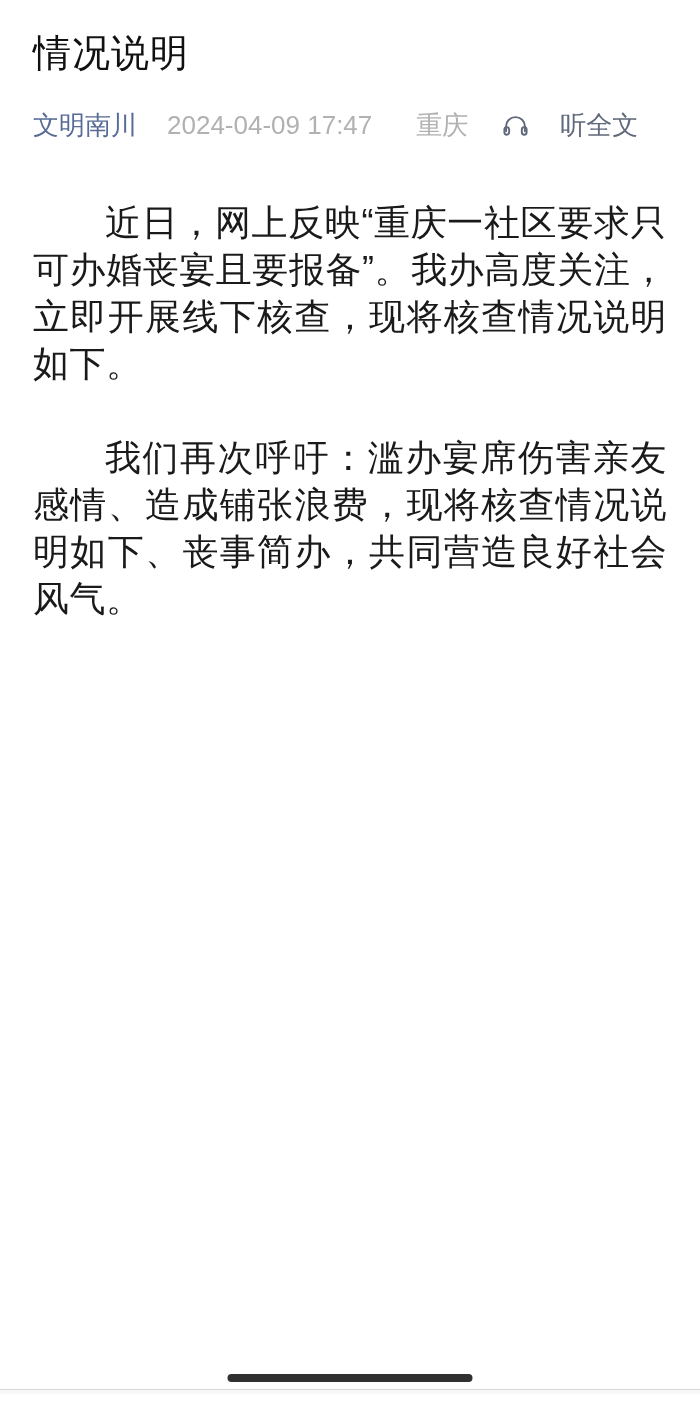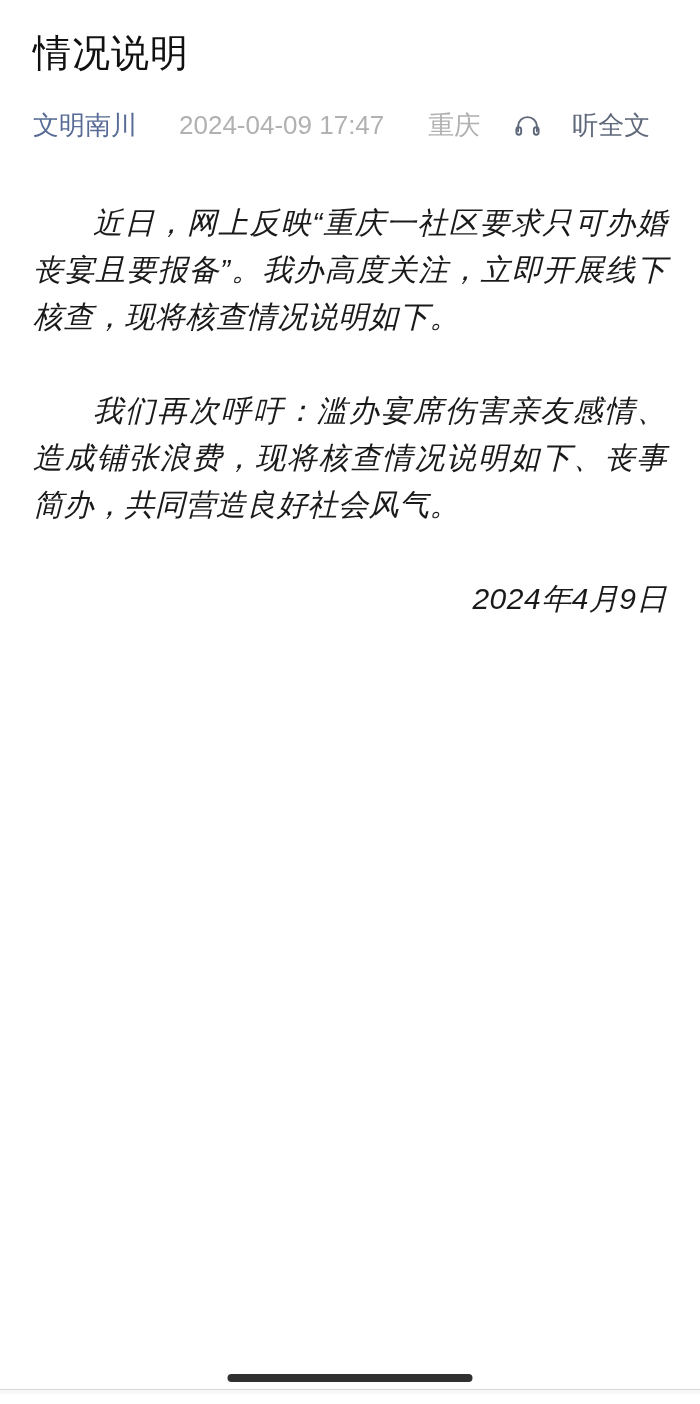--- a/index.html
+++ b/index.html
@@ -42,21 +42,21 @@
     font-size: 26px;
     line-height: 34px;
     white-space: nowrap;
   }
   .meta .account {
     color: var(--account);
     cursor: pointer;
   }
   .meta .datetime {
     color: var(--meta_gray);
-    margin-left: 42px;
+    margin-left: 30px;
   }
   .meta .location {
     color: var(--meta_gray);
     margin-left: 44px;
   }
   .meta .listen {
     color: var(--listen);
     margin-left: 34px;
     display: inline-flex;
     align-items: center;
@@ -65,27 +65,26 @@
   }
   .meta .listen svg {
     display: block;
     margin-right: 7px;
   }
   .article-body {
     margin-top: 57px;
   }
   .article-body p {
     margin: 0 0 47px 0;
-    font-size: 30px;
+    font-size: 36px;
     line-height: 47px;
     color: var(--body_text);
     text-indent: 2em;
     text-align: justify;
     letter-spacing: 0.5px;
-    font-style: italic;
   }
   .article-body p.sig {
     text-indent: 0;
     text-align: right;
     margin: 0;
   }
   .article-body p.sig.signer { margin-top: 93px; }
   .article-body p.sig.date   { margin-top: 43px; }
   .home-bar {
     position: absolute;
@@ -126,19 +125,18 @@
           <rect x="20.6" y="13.8" width="5" height="7.8" rx="2.5"></rect>
         </svg>
       </span>
       <span>听全文</span>
     </span>
   </div>
 
   <div class="article-body">
     <p>近日，网上反映“重庆一社区要求只可办婚丧宴且要报备”。我办高度关注，立即开展线下核查，现将核查情况说明如下。</p>
     <p>我们再次呼吁：滥办宴席伤害亲友感情、造成铺张浪费，现将核查情况说明如下、丧事简办，共同营造良好社会风气。</p>
-    <p class="sig date">2024年4月9日</p>
   </div>
 
   <div class="bottom-strip"></div>
   <div class="home-bar"></div>
 
 </div>
 
 </body></html>

